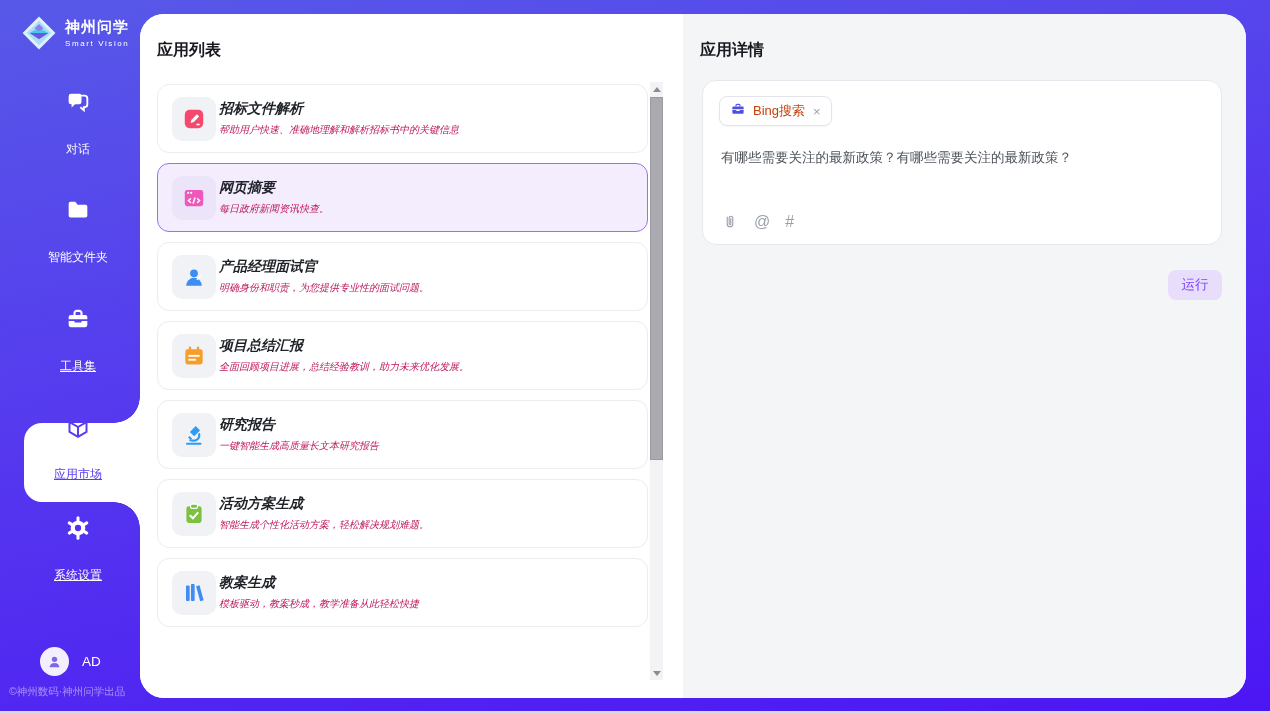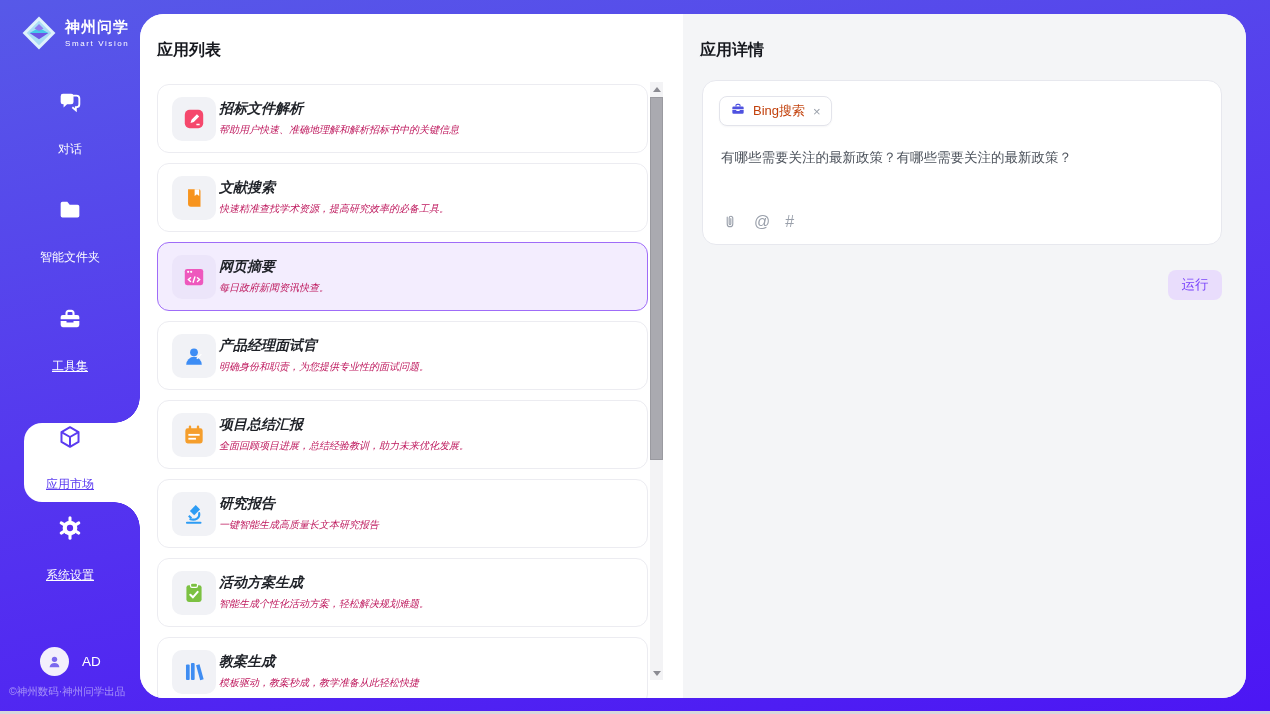--- a/index.html
+++ b/index.html
@@ -12,21 +12,21 @@
     background:linear-gradient(168deg,#5759e8 0%,#5537ef 48%,#4c16f4 100%); }
   .bottom-strip { position:absolute; left:0; right:0; bottom:0; height:3px; background:#d7d7dc; }
 
   
   .sidebar { position:absolute; left:0; top:0; width:140px; height:698px; z-index:3; }
   .logo-row { position:absolute; left:18px; top:12px; display:flex; align-items:center; gap:5px; }
   .logo-row svg { width:42px; height:42px; }
   .brand-name { color:#fff; font-size:15px; font-weight:700; letter-spacing:1px; }
   .brand-tag  { color:#fff; font-size:8px; letter-spacing:1.6px; margin-top:2px; }
 
-  .nav-item { position:absolute; left:0; width:140px; text-align:center; color:#fff; cursor:pointer; }
+  .nav-item { position:absolute; left:0; width:156px; text-align:center; color:#fff; cursor:pointer; }
   .nav-item .nav-icon svg { width:28px; height:28px; display:block; margin:0 auto; }
   .nav-item .nav-label { display:inline-block; font-size:12px; margin-top:7px; }
   .nav-item .nav-label.u { text-decoration:underline; }
   .nav-item.active { color:#5b3bf0; z-index:5; }
 
   .bubble { position:absolute; left:24px; top:423px; width:116px; height:79px;
     background:#fff; border-radius:18px 0 0 18px; z-index:2; }
   .bubble::before { content:''; position:absolute; right:0; top:-26px; width:26px; height:26px;
     background:radial-gradient(circle 26px at 0 0, rgba(0,0,0,0) 25.5px, #fff 26px); }
   .bubble::after { content:''; position:absolute; right:0; bottom:-26px; width:26px; height:26px;
@@ -125,21 +125,21 @@
   </div>
       <div class="nav-item" style="top: 305px;">
     <span class="nav-icon"><svg viewBox="0 0 24 24">
             <path d="M9 8.5V6.8A1.8 1.8 0 0110.8 5h2.4A1.8 1.8 0 0115 6.8v1.7" fill="none" stroke="currentColor" stroke-width="1.8"></path>
             <path d="M4 10.3A1.8 1.8 0 015.8 8.5h12.4A1.8 1.8 0 0120 10.3v2H4z" fill="currentColor"></path>
             <path d="M4 13.7h5v1.2h6v-1.2h5v3.5A1.8 1.8 0 0118.2 19H5.8A1.8 1.8 0 014 17.2z" fill="currentColor"></path>
           </svg></span>
     <br>
     <span class="nav-label u">工具集</span>
   </div>
-      <div class="nav-item active" style="top: 423px;">
+      <div class="nav-item active" style="top: 413px;">
     <span class="nav-icon"><svg viewBox="0 0 24 24">
             <path d="M12 3.6l7.3 4.2v8.4L12 20.4l-7.3-4.2V7.8z" fill="none" stroke="currentColor" stroke-width="1.7" stroke-linejoin="round"></path>
             <path d="M4.7 7.8l7.3 4.2 7.3-4.2M12 12v8.4" fill="none" stroke="currentColor" stroke-width="1.7" stroke-linejoin="round"></path>
           </svg></span>
     <br>
     <span class="nav-label u">应用市场</span>
   </div>
       <div class="nav-item" style="top: 514px;">
     <span class="nav-icon"><svg viewBox="0 0 24 24">
             <g fill="currentColor">
@@ -178,32 +178,20 @@
     <div class="app-icon" style="color: rgb(245, 72, 108);">
             <svg viewBox="0 0 24 24">
               <rect x="3.5" y="3.5" width="17" height="17" rx="4.5" fill="currentColor"></rect>
               <path d="M8.8 15.6l.9-3 5-5 2.1 2.1-5 5-3 .9z" fill="#fff"></path>
               <path d="M14.2 17h3" stroke="#fff" stroke-width="1.4"></path>
             </svg>
           </div>
     <div class="app-meta">
       <div class="app-name">招标文件解析</div>
       <div class="app-desc">帮助用户快速、准确地理解和解析招标书中的关键信息</div>
-    </div>
-  </div>
-        <div class="app-card">
-    <div class="app-icon" style="color: rgb(247, 148, 30);">
-            <svg viewBox="0 0 24 24">
-              <path d="M6.5 4h10A1.5 1.5 0 0118 5.5V20H9.2A2.7 2.7 0 016.5 17.3z" fill="currentColor"></path>
-              <path d="M12.6 4v6.2l2.1-1.7 2.1 1.7V4z" fill="#fff"></path>
-            </svg>
-          </div>
-    <div class="app-meta">
-      <div class="app-name">文献搜索</div>
-      <div class="app-desc">快速精准查找学术资源，提高研究效率的必备工具。</div>
     </div>
   </div>
         <div class="app-card selected">
     <div class="app-icon" style="color: rgb(238, 88, 189);">
             <svg viewBox="0 0 24 24">
               <rect x="3.5" y="4.5" width="17" height="15" rx="2.2" fill="currentColor"></rect>
               <circle cx="6.6" cy="7.2" r="1" fill="#fff"></circle>
               <circle cx="9.4" cy="7.2" r="1" fill="#fff"></circle>
               <path d="M8.8 12.6L6.8 14.4l2 1.8M12.8 12l-1.6 4.8M15.2 12.6l2 1.8-2 1.8" fill="none" stroke="#fff" stroke-width="1.3" stroke-linecap="round"></path>
             </svg>

